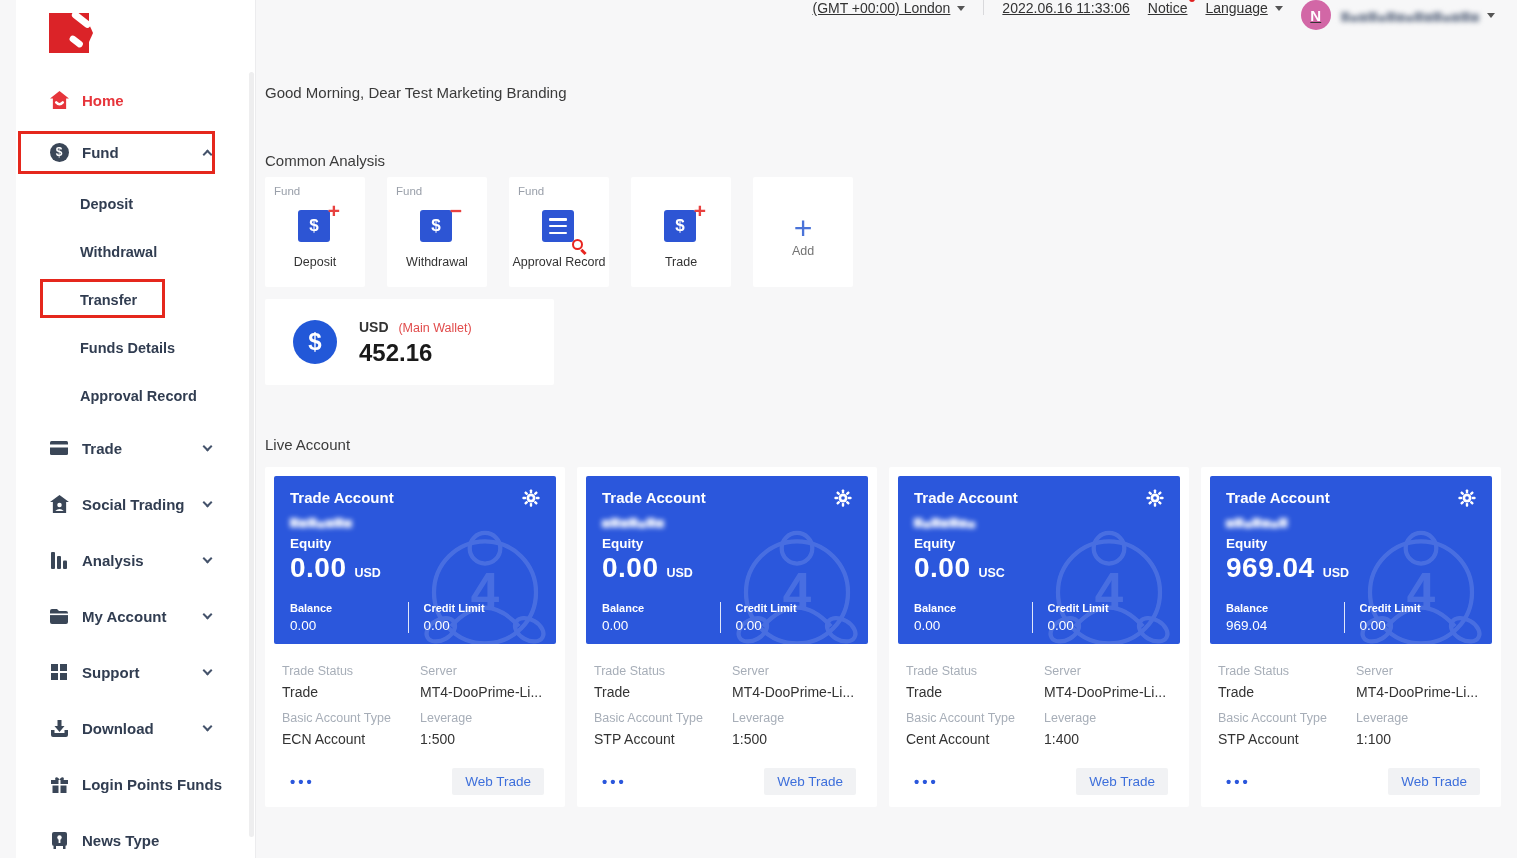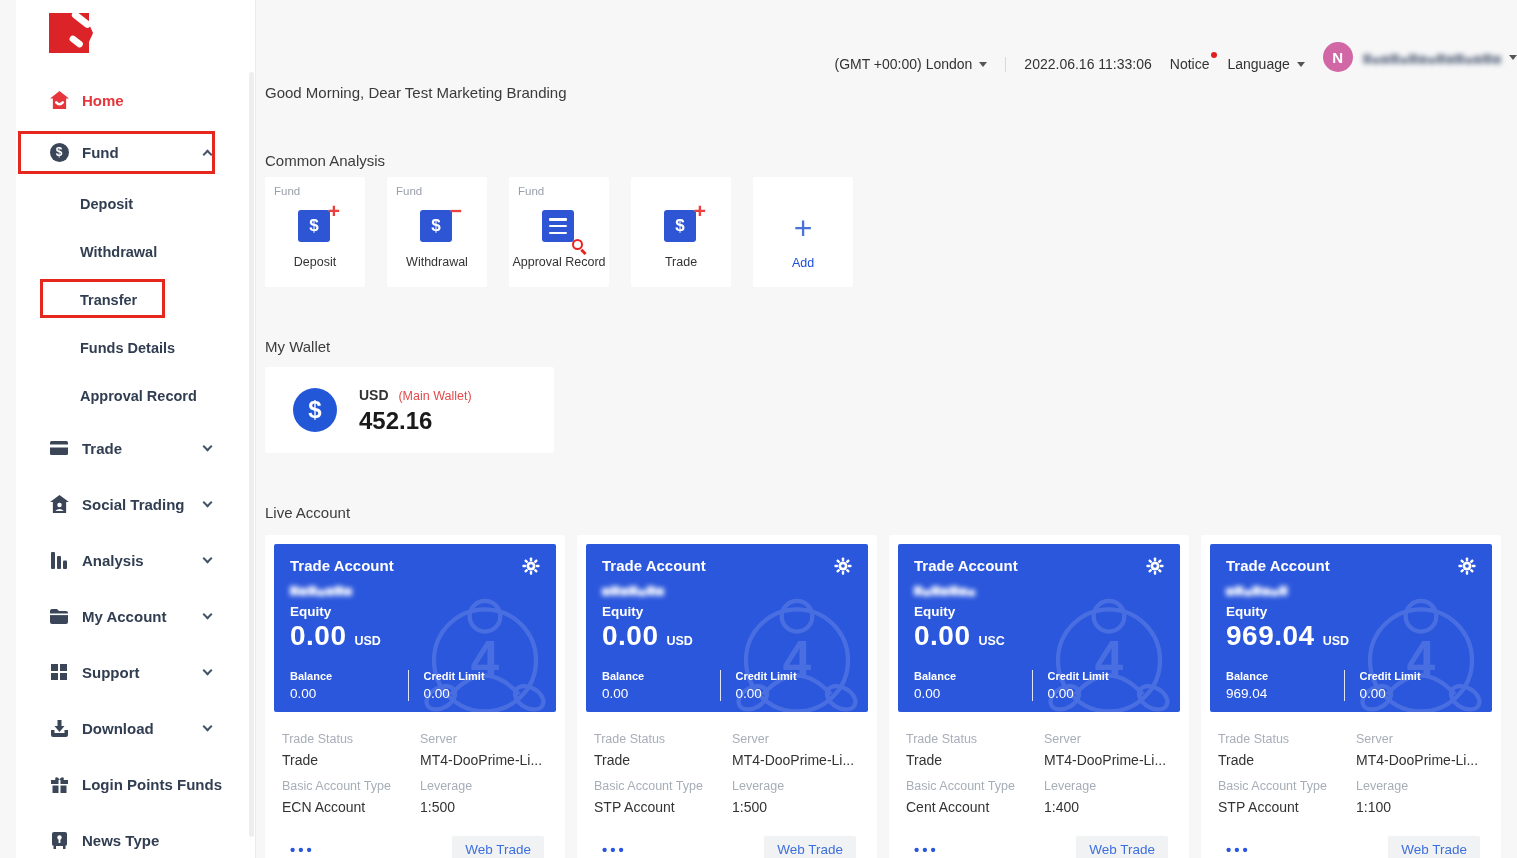--- a/index.html
+++ b/index.html
@@ -34,22 +34,22 @@
     color:#313d51; font-size:14.5px; font-weight:bold; cursor:pointer;
   }
   .circle-ic { width:19px; height:19px; border-radius:50%; background:#3a4657; color:#fff;
                display:flex; align-items:center; justify-content:center; font-size:12px; font-weight:bold; }
   
   .anno { position:absolute; border:3px solid #e5271d; z-index:50; pointer-events:none; }
   .anno-fund     { left:18px;  top:131px; width:197px; height:43px; }
   .anno-transfer { left:40px;  top:279px; width:125px; height:39px; }
   
   .main { position:absolute; left:241px; top:0; width:1276px; height:858px; }
-  .topbar { height:72px; display:flex; align-items:flex-end; justify-content:flex-end;
-            font-size:14px; color:#333; }
+  .topbar { height:72px; display:flex; align-items:flex-start; justify-content:flex-end;
+            padding-right:22px; font-size:14px; color:#333;text-decoration:underline; }
   .tb-item { display:flex; align-items:center; margin-left:18px; cursor:pointer; }
   .tri-down { width:0; height:0; border-left:4px solid transparent; border-right:4px solid transparent;
               border-top:5px solid #555; margin-left:7px; }
   .tb-divider { width:1px; height:15px; background:#d9d9dc; margin-left:18px; }
   .notice-wrap { position:relative; }
   .notice-dot { position:absolute; top:-4px; right:-8px; width:6px; height:6px; border-radius:50%; background:#e02020; }
   .avatar { width:30px; height:30px; border-radius:50%; background:#d267a6; color:#fff;
             display:flex; align-items:center; justify-content:center; font-size:15px; font-weight:bold; }
   .masked-name { filter:blur(2.6px); color:#8d96a6; font-size:11px; letter-spacing:1px; margin-left:10px; max-width:165px; overflow:hidden; white-space:nowrap; }
   .greeting { margin:12px 0 0 24px; font-size:15px; color:#3a3a3a; }
@@ -62,21 +62,21 @@
   .cf-ic { position:relative; margin-top:33px; width:34px; height:34px; }
   .sq { width:32px; height:32px; background:#2d55d4; border-radius:3px; color:#fff;
         display:flex; align-items:center; justify-content:center; font-size:17px; font-weight:bold; }
   .corner-mark { position:absolute; top:-10px; right:-8px; color:#e8413f; font-size:21px; font-weight:bold; line-height:1; }
   .doc-lines { width:18px; height:16px; display:flex; flex-direction:column; justify-content:space-between; }
   .doc-lines i { display:block; height:2.5px; background:#fff; border-radius:1px; }
   .mag { position:absolute; bottom:-6px; right:-7px; width:11px; height:11px; border:2.5px solid #e8241f; border-radius:50%; background:rgba(255,255,255,.0); }
   .mag:after { content:""; position:absolute; width:2.5px; height:6px; background:#e8241f; left:8px; top:8px; transform:rotate(-45deg); }
   .add-plus { margin-top:36px; color:#4a73d8; font-size:32px; font-weight:normal; line-height:30px; }
   .cf-label { margin-top:11px; font-size:12.5px; color:#333; }
-  .cf-label.blue { color:#1d4ed8; margin-top:13px; }
+  .cf-label.blue { color:#737373; margin-top:1px; }
   
   .wallet-card { width:289px; height:86px; background:#fff; border-radius:2px; margin:12px 0 0 24px;
                  display:flex; align-items:center; padding-left:28px; }
   .wallet-circle { width:44px; height:44px; border-radius:50%; background:#2258d8; color:#fff;
                    display:flex; align-items:center; justify-content:center; font-size:24px; font-weight:bold; }
   .wallet-info { margin-left:22px; }
   .wallet-row1 { font-size:14px; }
   .wallet-cur { color:#333; font-weight:bold; }
   .wallet-type { color:#e14b4b; font-size:12.5px; margin-left:6px; }
   .wallet-amt { font-size:24px; font-weight:bold; color:#1a1a1a; margin-top:3px; }
@@ -339,21 +339,20 @@
       </span>
       <span class="cf-label">Trade</span>
     </div>
 
     <div class="cf-card">
       <span class="add-plus">+</span>
       <span class="cf-label blue">Add</span>
     </div>
   </div>
 
-  <div class="sec-title">My Wallet</div>
   <div class="wallet-card">
     <span class="wallet-circle">
       <span>$</span>
     </span>
     <span class="wallet-info">
       <span class="wallet-row1">
         <span class="wallet-cur">USD</span>
         <span class="wallet-type">(Main Wallet)</span>
       </span>
       <div class="wallet-amt">452.16</div>

